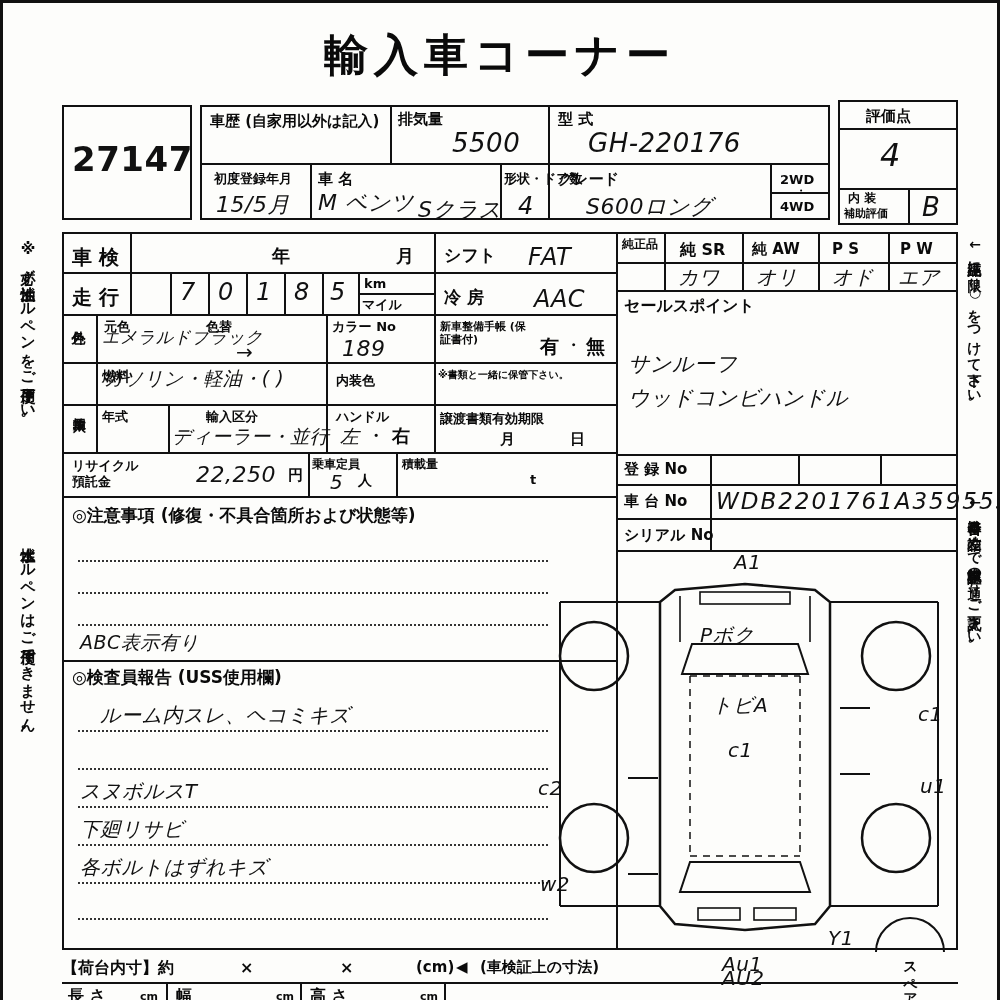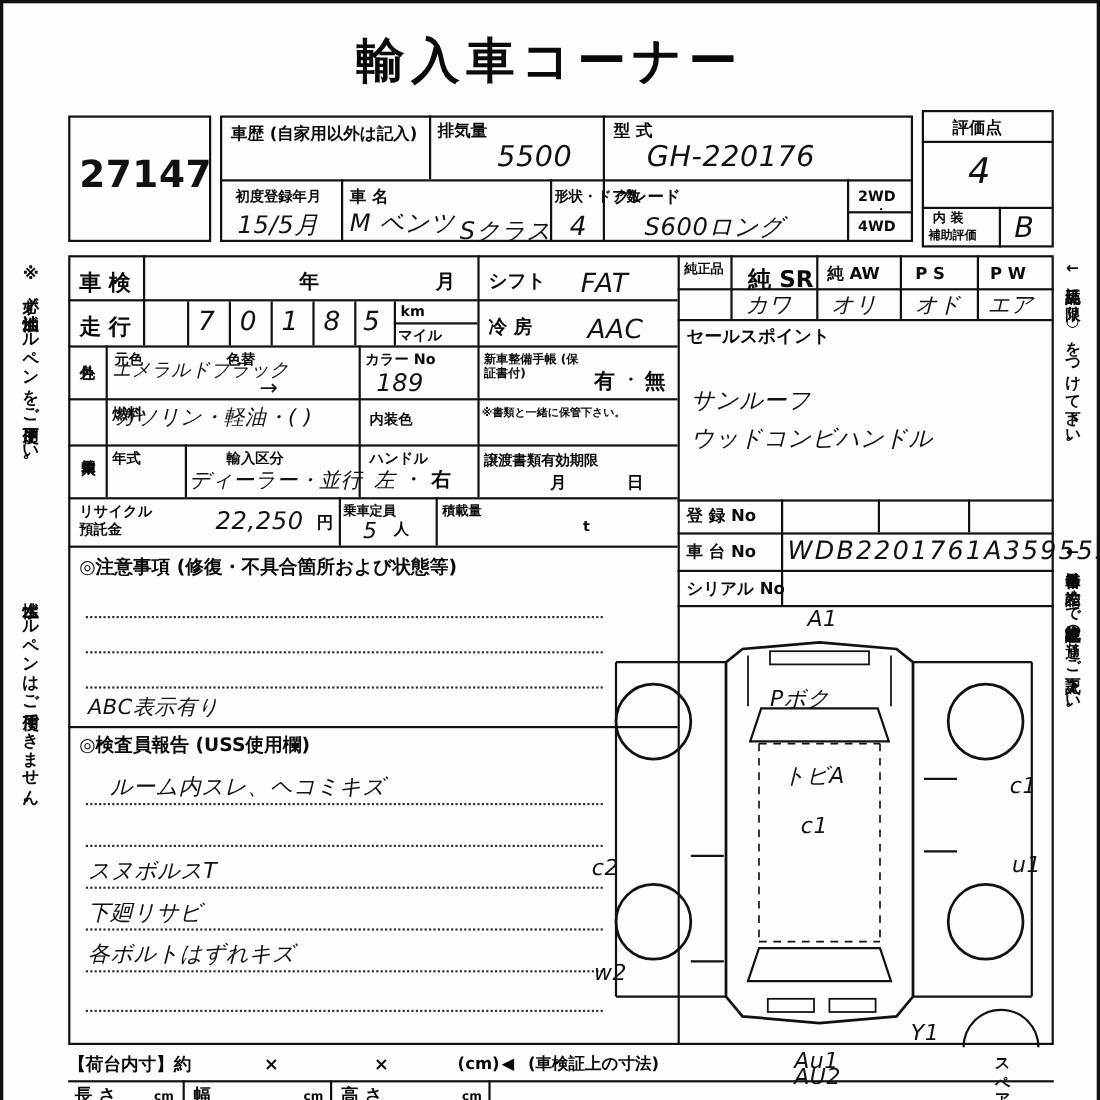--- a/index.html
+++ b/index.html
@@ -187,21 +187,21 @@
   <div class="lbl" style="left:570px;top:430px;font-size:15px;">日</div>
 
   <div class="ln" style="left:616px;top:262px;width:342px;height:2px;"></div>
   <div class="ln" style="left:616px;top:290px;width:342px;height:2px;"></div>
   <div class="ln" style="left:664px;top:232px;width:2px;height:58px;"></div>
   <div class="ln" style="left:742px;top:232px;width:2px;height:58px;"></div>
   <div class="ln" style="left:818px;top:232px;width:2px;height:58px;"></div>
   <div class="ln" style="left:888px;top:232px;width:2px;height:58px;"></div>
   <div class="lbl" style="left:622px;top:238px;font-size:12px;line-height:13px;width:40px;white-space:normal;">純正品</div>
 
-  <div class="lbl" style="left:680px;top:240px;font-size:21px;">純 SR</div>
+  <div class="lbl" style="left:680px;top:240px;font-size:16px;">純 SR</div>
   <div class="hw" style="left:678px;top:264px;position:absolute;font-size:20px;">カワ</div>
   <div class="lbl" style="left:752px;top:240px;font-size:15px;">純 AW</div>
   <div class="hw" style="left:756px;top:264px;position:absolute;font-size:20px;">オリ</div>
   <div class="lbl" style="left:832px;top:240px;font-size:15px;">P S</div>
   <div class="hw" style="left:832px;top:264px;position:absolute;font-size:20px;">オド</div>
   <div class="lbl" style="left:900px;top:240px;font-size:15px;">P W</div>
   <div class="hw" style="left:898px;top:264px;position:absolute;font-size:20px;">エア</div>
 
   <div class="lbl" style="left:624px;top:296px;font-size:16px;">セールスポイント</div>
   <div class="hw" style="left:628px;top:350px;position:absolute;font-size:21px;">サンルーフ</div>

